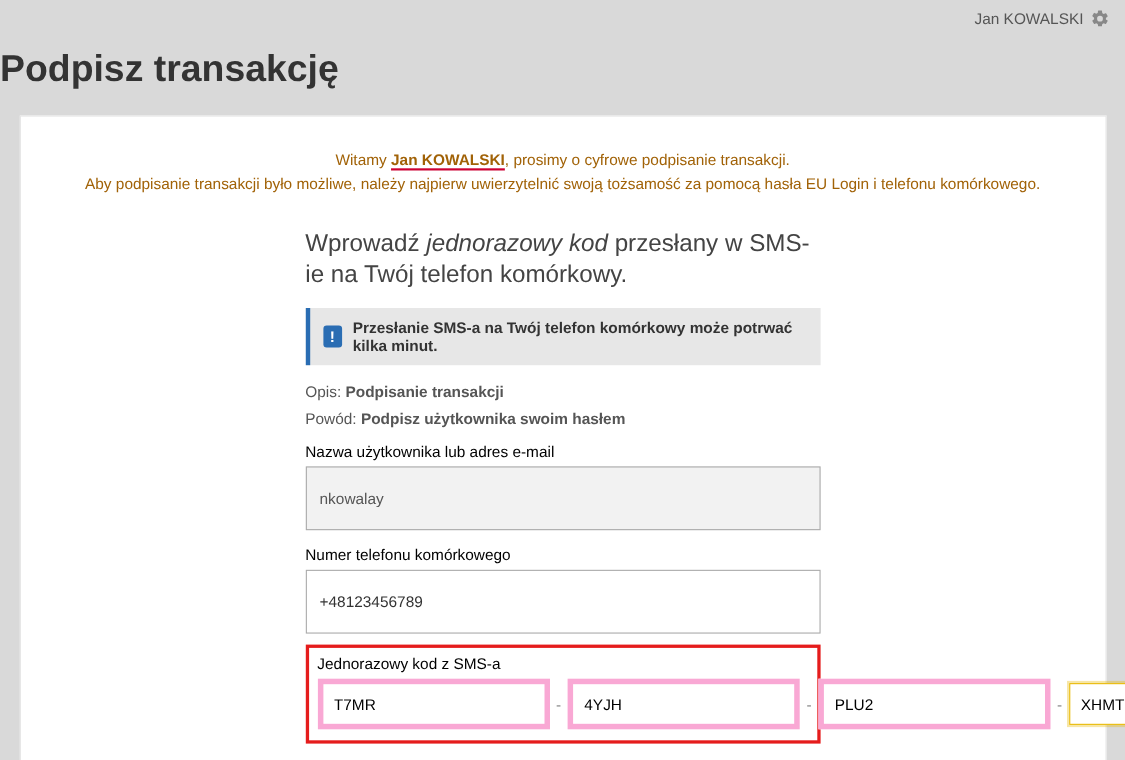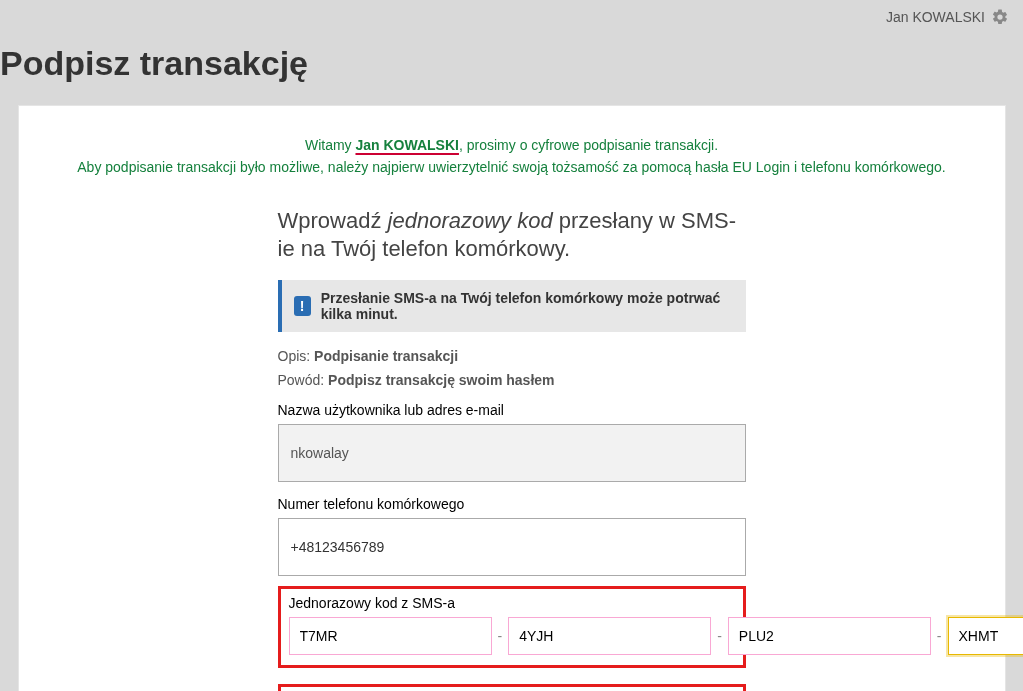--- a/index.html
+++ b/index.html
@@ -23,21 +23,21 @@
   }
   .panel {
     background: #fff;
     width: 988px;
     margin: 0 auto;
     padding: 28px 40px 30px 40px;
     border: 1px solid #e5e5e5;
   }
   .welcome {
     text-align: center;
-    font-size: 14px; color: #15803d;
+    font-size: 14px; color: #a16207;
     line-height: 1.6;
     margin-bottom: 28px;
   }
   .welcome .name { text-decoration: underline; text-decoration-color: #c03; text-decoration-thickness: 2px; text-underline-offset: 3px; font-weight: 700; }
   .form-area {
     width: 468px;
     margin: 0 auto;
   }
   .instr {
     font-size: 22px; color: #444;
@@ -76,21 +76,21 @@
     margin-top: 10px;
   }
   .code-row {
     display: flex; align-items: center; gap: 6px;
     margin-top: 6px;
   }
   .code-row input {
     flex: 1 1 0;
     padding: 10px 10px;
     font-size: 14px;
-    border: 1px solid #f9a8d4;
+    border: 5px solid #f9a8d4;
     background: #fff;
     min-width: 0;
   }
   .code-row .sep { color: #888; font-size: 14px; }
   .code-row input.focus {
     border: 1px solid #e8b800;
     box-shadow: 0 0 0 2px rgba(232,184,0,0.35);
   }
   .code-cell { position: relative; flex: 1 1 0; display:flex; }
   .sign-wrap {
@@ -138,21 +138,21 @@
 
     <div class="notice">
       <span class="bang">!</span>
       <span>Przesłanie SMS-a na Twój telefon komórkowy może potrwać kilka minut.</span>
     </div>
 
     <div class="kv">
       <span>Opis: </span><span class="val">Podpisanie transakcji</span>
     </div>
     <div class="kv">
-      <span>Powód: </span><span class="val">Podpisz transakcję swoim hasłem</span>
+      <span>Powód: </span><span class="val">Podpisz użytkownika swoim hasłem</span>
     </div>
 
     <div class="label">Nazwa użytkownika lub adres e-mail</div>
     <input class="field readonly" type="text" readonly="" value="nkowalay" style="">
 
     <div class="label">Numer telefonu komórkowego</div>
     <input class="field" type="text" value="+48123456789" style="">
 
     <div class="highlight-box">
       <div class="label" style="margin-top:0">Jednorazowy kod z SMS-a</div>

